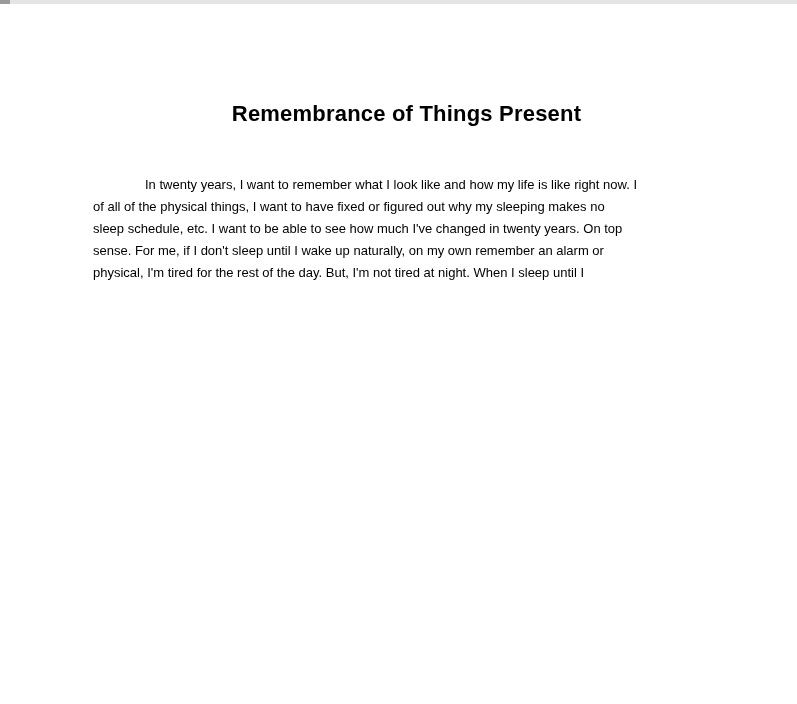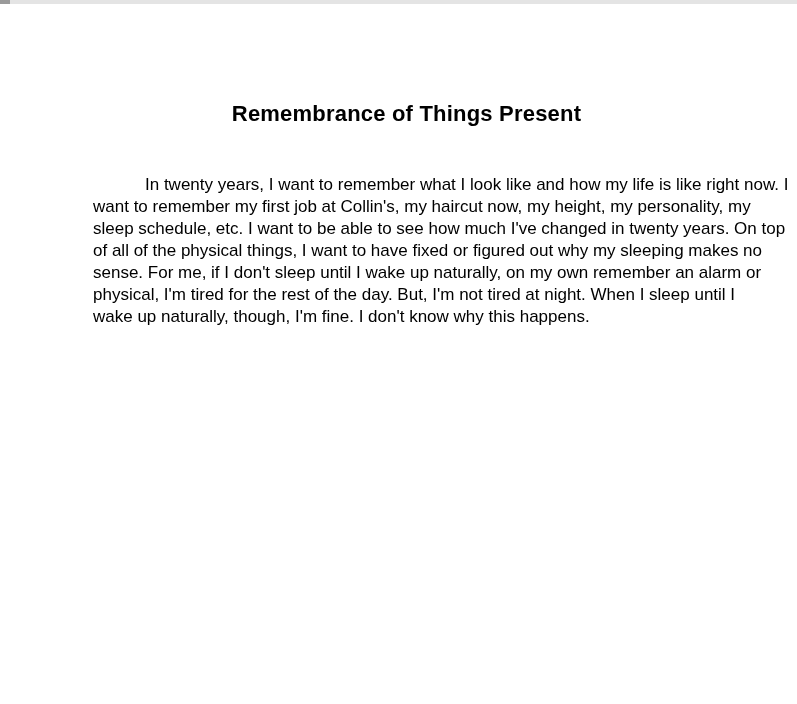--- a/index.html
+++ b/index.html
@@ -45,21 +45,21 @@
   .doc-title {
     margin-top: 96px;
     font-size: 22px;
     line-height: 28px;
     font-weight: bold;
     text-align: center;
     letter-spacing: 0.2px;
   }
   .paragraph {
     margin-top: 46px;
-    font-size: 17px;
+    font-size: 13px;
     line-height: 22px;
   }
   .paragraph .line {
     white-space: nowrap;
   }
   .paragraph .line.first {
     text-indent: 52px; 
   }
 </style>
 </head>
@@ -69,22 +69,20 @@
   <div class="top-strip-accent"></div>
 </div>
 
 <div class="page">
   <div class="content">
 
     <h1 class="doc-title">Remembrance of Things Present</h1>
 
     <div class="paragraph">
       <div class="line first">In twenty years, I want to remember what I look like and how my life is like right now. I</div>
-      <div class="line">want to remember my first job at Collin's, my haircut now, my height, my personality, my</div>
+      <div class="line">of all of the physical things, I want to have fixed or figured out why my sleeping makes no</div>
       <div class="line">sleep schedule, etc. I want to be able to see how much I've changed in twenty years. On top</div>
-      <div class="line">of all of the physical things, I want to have fixed or figured out why my sleeping makes no</div>
       <div class="line">sense. For me, if I don't sleep until I wake up naturally, on my own remember an alarm or</div>
       <div class="line">physical, I'm tired for the rest of the day. But, I'm not tired at night. When I sleep until I</div>
-      <div class="line">wake up naturally, though, I'm fine. I don't know why this happens.</div>
     </div>
 
   </div>
 </div>
 
 </body></html>

